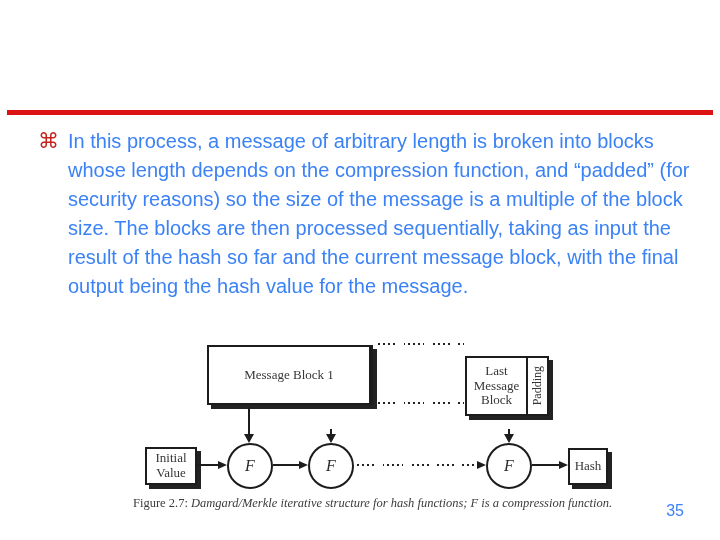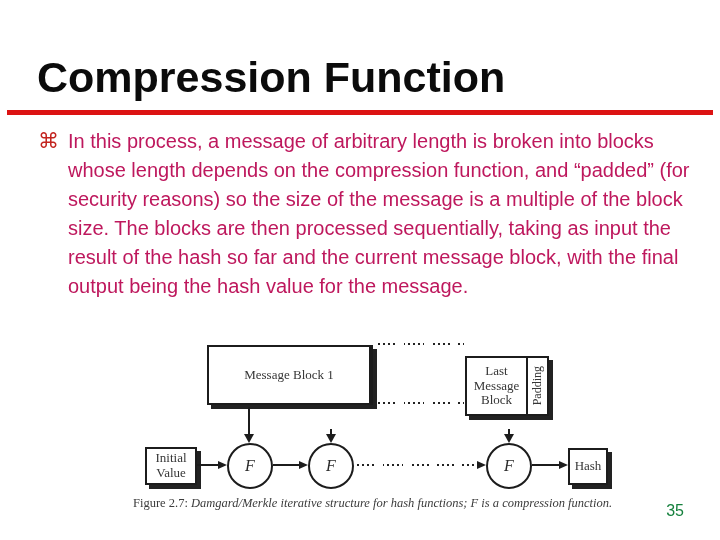--- a/index.html
+++ b/index.html
@@ -8,21 +8,21 @@
 
   
   #title{position:absolute;left:37px;top:54px;width:660px;font-size:43px;line-height:46px;
          font-weight:700;color:#0b0b0b;letter-spacing:0px;}
   #title-rule{position:absolute;left:7px;top:110px;width:706px;height:5px;background:#dc1313;}
 
   
   #bullet-row{position:absolute;left:38px;top:127px;width:655px;display:flex;align-items:flex-start;}
   #bullet-glyph{font-family:"DejaVu Sans",sans-serif;font-size:21px;line-height:29px;color:#c3241f;
                 margin-right:9px;flex:0 0 auto;}
-  #bullet-text{font-size:20px;line-height:29px;color:#be185d;width:628px;}
+  #bullet-text{font-size:20px;line-height:29px;color:#3b82f6;width:628px;}
   .box{position:absolute;border:2px solid #1c1c1c;background:#fff;box-sizing:border-box;
        box-shadow:4px 4px 0 #222;}
   .cellrow{display:flex;height:100%;}
   .cell{flex:1;display:flex;align-items:center;justify-content:center;text-align:center;
         font-family:"Liberation Serif",serif;font-size:13px;line-height:1.13;color:#363636;padding:0;}
   .vdivider{width:2px;background:#1c1c1c;flex:0 0 auto;}
   .padcell{flex:0 0 19px;display:flex;align-items:center;justify-content:center;}
   .padrot{writing-mode:vertical-rl;transform:rotate(180deg);font-size:12px;}
   .fcircle{position:absolute;width:46px;height:46px;border:2px solid #1c1c1c;border-radius:50%;
            background:#fff;box-sizing:border-box;display:flex;align-items:center;justify-content:center;
@@ -35,28 +35,27 @@
   .ah-right{position:absolute;width:0;height:0;border-left:9px solid #1c1c1c;
             border-top:4px solid transparent;border-bottom:4px solid transparent;}
   .ah-down{position:absolute;width:0;height:0;border-top:9px solid #1c1c1c;
            border-left:5px solid transparent;border-right:5px solid transparent;}
 
   
   #caption{position:absolute;left:133px;top:496px;font-family:"Liberation Serif",serif;
            font-size:12.5px;color:#3b3b3b;white-space:nowrap;}
   #caption .ital{font-style:italic;}
   #page-num{position:absolute;left:648px;top:502px;width:36px;text-align:right;
-            font-size:16px;color:#15803d;}
+            font-size:16px;color:#3b82f6;}
 </style>
 </head>
 <body>
 
 <div id="slide">
 
-  <div id="title">Compression Function</div>
   <div id="title-rule"></div>
 
   <div id="bullet-row">
     <span id="bullet-glyph">⌘</span>
     <div id="bullet-text">In this process, a message of arbitrary length is broken into blocks whose length depends on the compression function, and “padded” (for security reasons) so the size of the message is a multiple of the block size. The blocks are then processed sequentially, taking as input the result of the hash so far and the current message block, with the final output being the hash value for the message.</div>
   </div>
 
   <div>
 
     <div class="box" style="left:207px;top:345px;width:166px;height:60px;">

